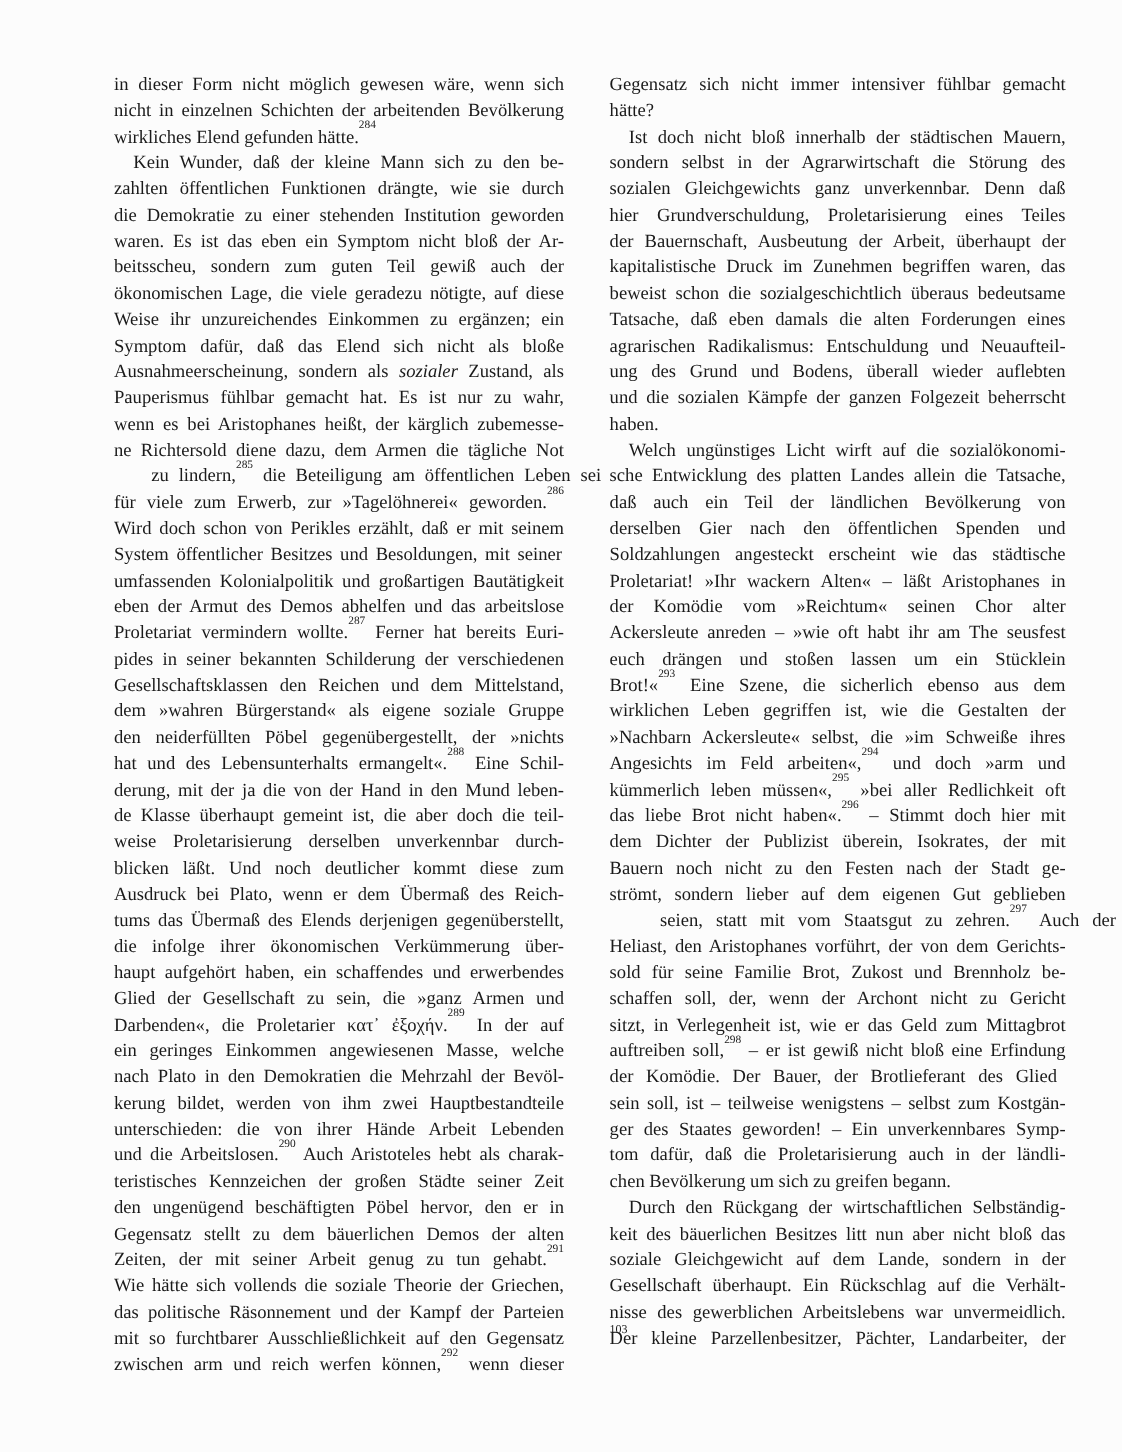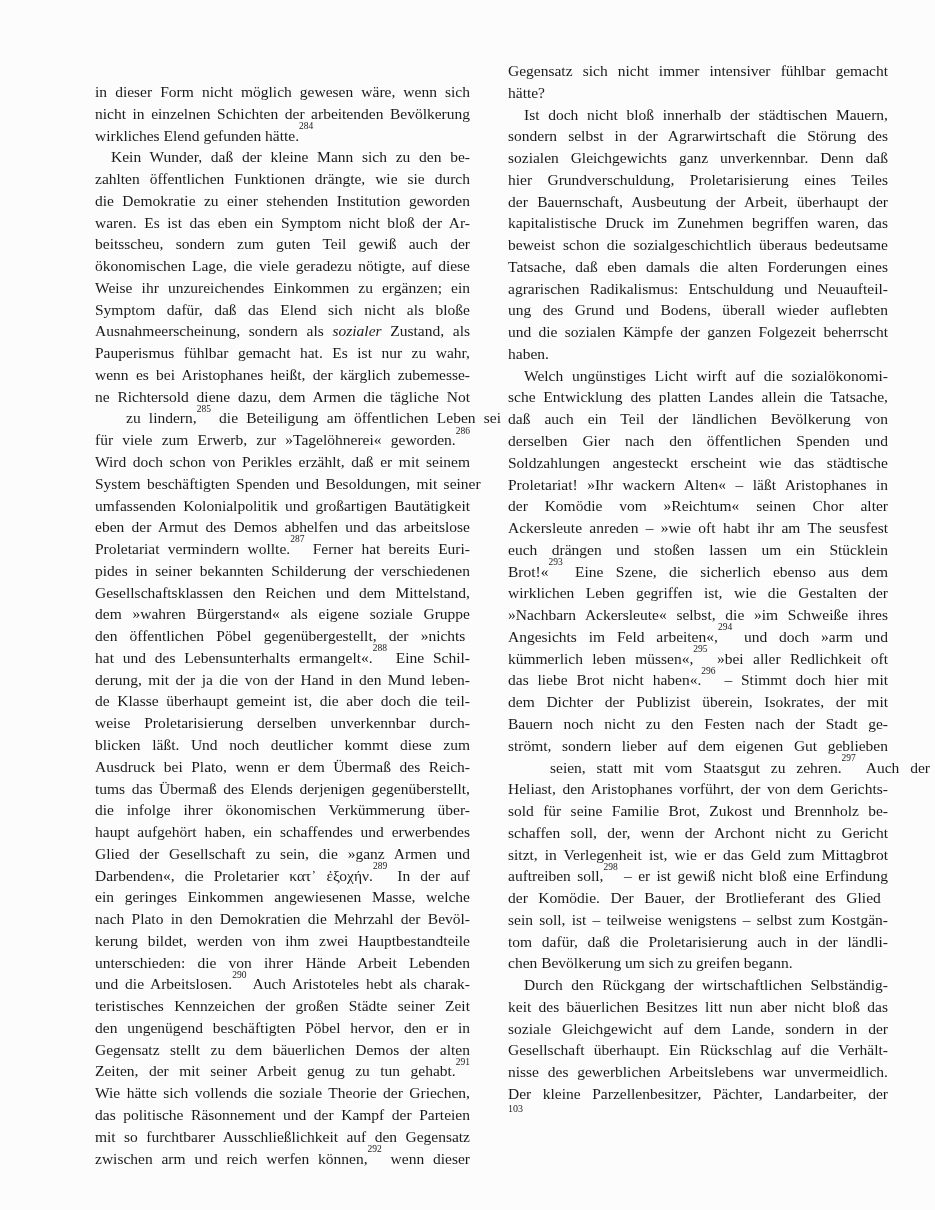--- a/index.html
+++ b/index.html
@@ -41,46 +41,46 @@
     font-size:10px;
     line-height:16px;
   }
 </style>
 </head>
 <body style="background: rgb(252, 252, 252); color: rgb(26, 26, 26);">
 
 <div class="page">
   <div class="columns">
     <div class="col" id="col-left">
-        <div class="line" style="word-spacing: 4.20703px; margin-top: 21px;"><span class="ln">in dieser Form nicht möglich gewesen wäre, wenn sich</span></div>
+        <div class="line" style="word-spacing: 4.20703px;"><span class="ln">in dieser Form nicht möglich gewesen wäre, wenn sich</span></div>
         <div class="line" style="word-spacing: 2.67448px;"><span class="ln">nicht in einzelnen Schichten der arbeitenden Bevölkerung</span></div>
         <div class="line pend"><span class="ln">wirkliches Elend gefunden hätte.<sup>284</sup></span></div>
         <div class="line indent" style="word-spacing: 4.85938px;"><span class="ln">Kein Wunder, daß der kleine Mann sich zu den be-</span></div>
         <div class="line" style="word-spacing: 6.08854px;"><span class="ln">zahlten öffentlichen Funktionen drängte, wie sie durch</span></div>
         <div class="line" style="word-spacing: 4.53646px;"><span class="ln">die Demokratie zu einer stehenden Institution geworden</span></div>
         <div class="line" style="word-spacing: 3.65156px;"><span class="ln">waren. Es ist das eben ein Symptom nicht bloß der Ar-</span></div>
         <div class="line" style="word-spacing: 8.38616px;"><span class="ln">beitsscheu, sondern zum guten Teil gewiß auch der</span></div>
         <div class="line" style="word-spacing: 2.72321px;"><span class="ln">ökonomischen Lage, die viele geradezu nötigte, auf diese</span></div>
         <div class="line" style="word-spacing: 5.22396px;"><span class="ln">Weise ihr unzureichendes Einkommen zu ergänzen; ein</span></div>
         <div class="line" style="word-spacing: 7.61719px;"><span class="ln">Symptom dafür, daß das Elend sich nicht als bloße</span></div>
         <div class="line" style="word-spacing: 4.82812px;"><span class="ln">Ausnahmeerscheinung, sondern als <i>sozialer</i> Zustand, als</span></div>
         <div class="line" style="word-spacing: 5.62891px;"><span class="ln">Pauperismus fühlbar gemacht hat. Es ist nur zu wahr,</span></div>
         <div class="line" style="word-spacing: 3.43527px;"><span class="ln">wenn es bei Aristophanes heißt, der kärglich zubemesse-</span></div>
         <div class="line" style="word-spacing: 3.88672px;"><span class="ln">ne Richtersold diene dazu, dem Armen die tägliche Not</span></div>
         <div class="line" style="word-spacing: 4.35045px; margin-left: 31px;"><span class="ln">zu lindern,<sup>285</sup> die Beteiligung am öffentlichen Leben sei</span></div>
         <div class="line" style="word-spacing: 5.35938px;"><span class="ln">für viele zum Erwerb, zur »Tagelöhnerei« geworden.<sup>286</sup></span></div>
         <div class="line" style="word-spacing: 2.70833px;"><span class="ln">Wird doch schon von Perikles erzählt, daß er mit seinem</span></div>
-        <div class="line" style="word-spacing: 2.49479px;"><span class="ln">System beschäftigten Spenden und Besoldungen, mit seiner</span></div>
+        <div class="line" style="word-spacing: 2.49479px;"><span class="ln">System öffentlicher Besitzes und Besoldungen, mit seiner</span></div>
         <div class="line" style="word-spacing: 3.35156px;"><span class="ln">umfassenden Kolonialpolitik und großartigen Bautätigkeit</span></div>
         <div class="line" style="word-spacing: 3.40039px;"><span class="ln">eben der Armut des Demos abhelfen und das arbeitslose</span></div>
         <div class="line" style="word-spacing: 4.38542px;"><span class="ln">Proletariat vermindern wollte.<sup>287</sup> Ferner hat bereits Euri-</span></div>
         <div class="line" style="word-spacing: 3.82031px;"><span class="ln">pides in seiner bekannten Schilderung der verschiedenen</span></div>
         <div class="line" style="word-spacing: 5.95312px;"><span class="ln">Gesellschaftsklassen den Reichen und dem Mittelstand,</span></div>
         <div class="line" style="word-spacing: 6.88021px;"><span class="ln">dem »wahren Bürgerstand« als eigene soziale Gruppe</span></div>
-        <div class="line" style="word-spacing: 8.25313px;"><span class="ln">den öffentlichen Pöbel gegenübergestellt, der »nichts</span></div>
+        <div class="line" style="word-spacing: 8.25313px;"><span class="ln">den neiderfüllten Pöbel gegenübergestellt, der »nichts</span></div>
         <div class="line" style="word-spacing: 4.95573px;"><span class="ln">hat und des Lebensunterhalts ermangelt«.<sup>288</sup> Eine Schil-</span></div>
         <div class="line" style="word-spacing: 2.55114px;"><span class="ln">derung, mit der ja die von der Hand in den Mund leben-</span></div>
         <div class="line" style="word-spacing: 3.78993px;"><span class="ln">de Klasse überhaupt gemeint ist, die aber doch die teil-</span></div>
         <div class="line" style="word-spacing: 10.0352px;"><span class="ln">weise Proletarisierung derselben unverkennbar durch-</span></div>
         <div class="line" style="word-spacing: 7.69643px;"><span class="ln">blicken läßt. Und noch deutlicher kommt diese zum</span></div>
         <div class="line" style="word-spacing: 4.63867px;"><span class="ln">Ausdruck bei Plato, wenn er dem Übermaß des Reich-</span></div>
         <div class="line" style="word-spacing: 2.73958px;"><span class="ln">tums das Übermaß des Elends derjenigen gegenüberstellt,</span></div>
         <div class="line" style="word-spacing: 8.91563px;"><span class="ln">die infolge ihrer ökonomischen Verkümmerung über-</span></div>
         <div class="line" style="word-spacing: 3.94271px;"><span class="ln">haupt aufgehört haben, ein schaffendes und erwerbendes</span></div>
         <div class="line" style="word-spacing: 6.03711px;"><span class="ln">Glied der Gesellschaft zu sein, die »ganz Armen und</span></div>
@@ -133,20 +133,21 @@
         <div class="line" style="word-spacing: 6.78299px;"><span class="ln">Bauern noch nicht zu den Festen nach der Stadt ge-</span></div>
         <div class="line" style="word-spacing: 6.69196px;"><span class="ln">strömt, sondern lieber auf dem eigenen Gut geblieben</span></div>
         <div class="line" style="word-spacing: 6.97656px; margin-left: 42px;"><span class="ln">seien, statt mit vom Staatsgut zu zehren.<sup>297</sup> Auch der</span></div>
         <div class="line" style="word-spacing: 2.81473px;"><span class="ln">Heliast, den Aristophanes vorführt, der von dem Gerichts-</span></div>
         <div class="line" style="word-spacing: 5.47266px;"><span class="ln">sold für seine Familie Brot, Zukost und Brennholz be-</span></div>
         <div class="line" style="word-spacing: 6.50781px;"><span class="ln">schaffen soll, der, wenn der Archont nicht zu Gericht</span></div>
         <div class="line" style="word-spacing: 3.17708px;"><span class="ln">sitzt, in Verlegenheit ist, wie er das Geld zum Mittagbrot</span></div>
         <div class="line" style="word-spacing: 2.47049px;"><span class="ln">auftreiben soll,<sup>298</sup> – er ist gewiß nicht bloß eine Erfindung</span></div>
         <div class="line" style="word-spacing: 6.67857px;"><span class="ln">der Komödie. Der Bauer, der Brotlieferant des Glied</span></div>
         <div class="line" style="word-spacing: 2.32812px;"><span class="ln">sein soll, ist – teilweise wenigstens – selbst zum Kostgän-</span></div>
+        <div class="line" style="word-spacing: 4.78571px;"><span class="ln">ger des Staates geworden! – Ein unverkennbares Symp-</span></div>
         <div class="line" style="word-spacing: 5.87891px;"><span class="ln">tom dafür, daß die Proletarisierung auch in der ländli-</span></div>
         <div class="line pend"><span class="ln">chen Bevölkerung um sich zu greifen begann.</span></div>
         <div class="line indent" style="word-spacing: 4.70312px;"><span class="ln">Durch den Rückgang der wirtschaftlichen Selbständig-</span></div>
         <div class="line" style="word-spacing: 3.43403px;"><span class="ln">keit des bäuerlichen Besitzes litt nun aber nicht bloß das</span></div>
         <div class="line" style="word-spacing: 7.06473px;"><span class="ln">soziale Gleichgewicht auf dem Lande, sondern in der</span></div>
         <div class="line" style="word-spacing: 5.34635px;"><span class="ln">Gesellschaft überhaupt. Ein Rückschlag auf die Verhält-</span></div>
         <div class="line" style="word-spacing: 4.89375px;"><span class="ln">nisse des gewerblichen Arbeitslebens war unvermeidlich.</span></div>
         <div class="line" style="word-spacing: 7.69062px;"><span class="ln">Der kleine Parzellenbesitzer, Pächter, Landarbeiter, der</span></div>
       </div>
   </div>

